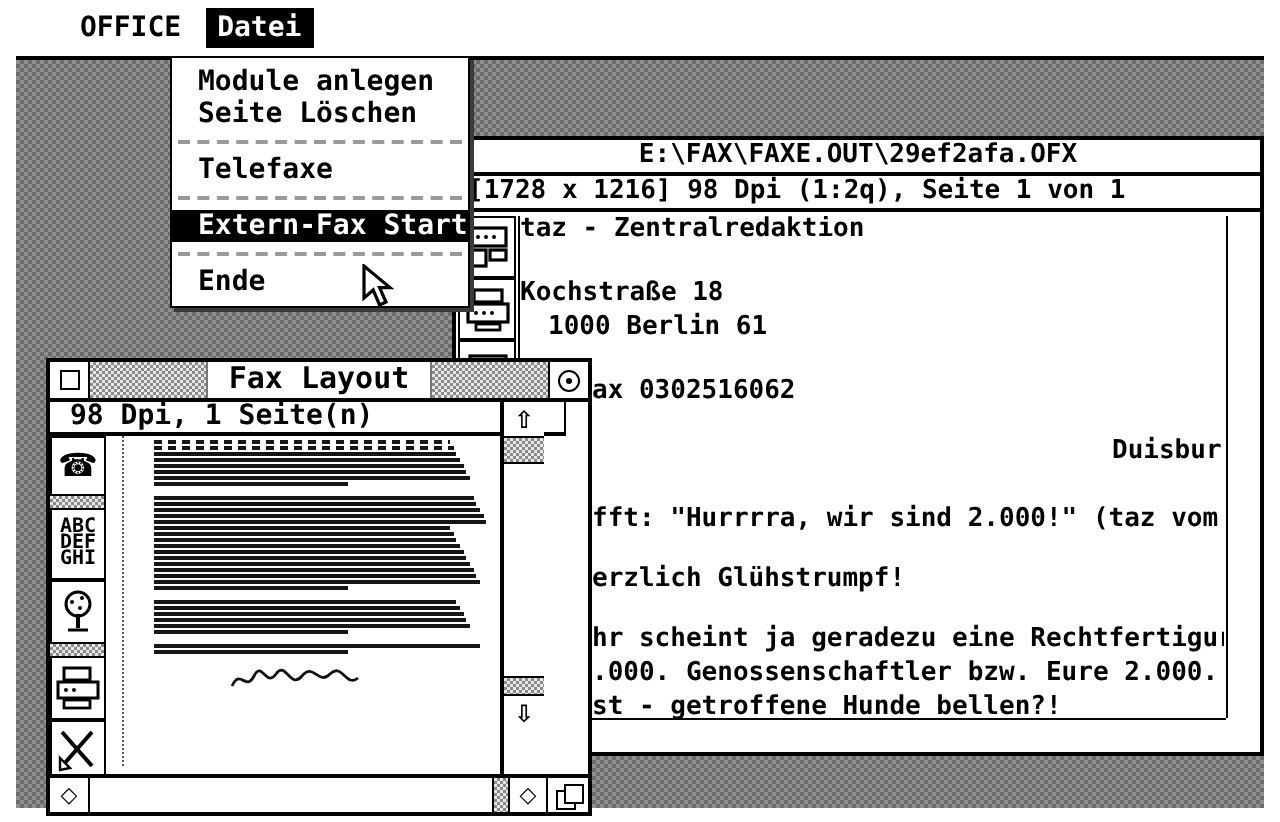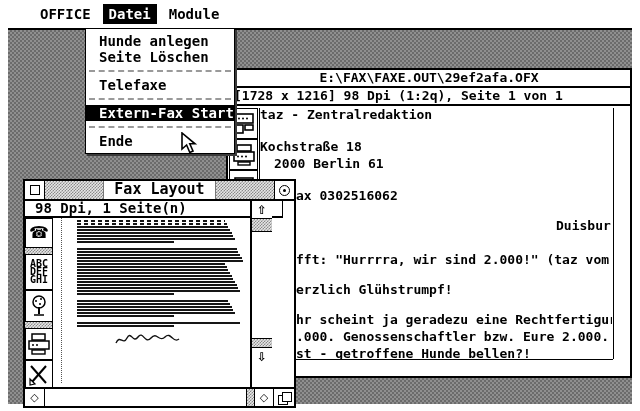--- a/index.html
+++ b/index.html
@@ -89,21 +89,20 @@
 <body>
 
 <div id="desktop" class="abs desktop-pattern"></div>
 
 <div id="menubar" class="abs">
   <span style="width:34px"></span>
   <span class="mi">OFFICE</span>
   <span style="width:6px"></span>
   <span class="mi active">Datei</span>
   <span style="width:6px"></span>
-  <span class="mi">Module</span>
 </div>
 
 <div id="main-window" class="abs win">
   <div id="mw-titlebar">E:\FAX\FAXE.OUT\29ef2afa.OFX</div>
   <div id="mw-infobar">[1728 x 1216] 98 Dpi (1:2q), Seite 1 von 1</div>
   <div id="mw-body">
     <div id="mw-toolbar">
       <div class="mw-tool" style="top:0">
         <svg width="22" height="24" viewBox="0 0 22 24">
           <rect x="2" y="2" width="18" height="9" fill="none" stroke="#000" stroke-width="1.6"></rect>
@@ -127,21 +126,21 @@
       <div class="mw-tool" style="top:62px">
         <svg width="22" height="24" viewBox="0 0 22 24">
           <rect x="2" y="4" width="18" height="14" fill="none" stroke="#000" stroke-width="1.6"></rect>
           <line x1="5" y1="9" x2="17" y2="9" stroke="#000" stroke-width="1.4"></line>
         </svg>
       </div>
     </div>
     <div id="mw-text">
       <div class="ln" style="left:0;top:0">taz - Zentralredaktion</div>
       <div class="ln" style="left:0;top:32px">Kochstraße 18</div>
-      <div class="ln" style="left:14px;top:49px">2000 Berlin 61</div>
+      <div class="ln" style="left:14px;top:49px">1000 Berlin 61</div>
       <div class="ln" style="left:36px;top:81px">ax 0302516062</div>
       <div class="ln" style="left:296px;top:111px">Duisbur</div>
       <div class="ln" style="left:36px;top:145px">fft: "Hurrrra, wir sind 2.000!" (taz vom</div>
       <div class="ln" style="left:36px;top:175px">erzlich Glühstrumpf!</div>
       <div class="ln" style="left:36px;top:205px">hr scheint ja geradezu eine Rechtfertigur</div>
       <div class="ln" style="left:36px;top:222px">.000. Genossenschaftler bzw. Eure 2.000.</div>
       <div class="ln" style="left:36px;top:239px">st - getroffene Hunde bellen?!</div>
     </div>
     <div id="mw-vscroll"></div>
     <div id="mw-hscroll"></div>
@@ -274,21 +273,21 @@
     <div class="hs-cell" style="width:20px;border-right:none">
       <div class="sizer">
           <div class="s1"></div>
           <div class="s2"></div>
         </div>
     </div>
   </div>
 </div>
 
 <div id="dropdown" class="abs">
-  <div class="dd-item">Hunde anlegen</div>
+  <div class="dd-item">Module anlegen</div>
   <div class="dd-item">Seite Löschen</div>
   <div class="dd-sep"></div>
   <div class="dd-item">Telefaxe</div>
   <div class="dd-sep"></div>
   <div class="dd-item hl">Extern-Fax Start</div>
   <div class="dd-sep"></div>
   <div class="dd-item">Ende</div>
 </div>
 
 <svg id="cursor" class="abs" width="17" height="23" viewBox="0 0 17 23">

